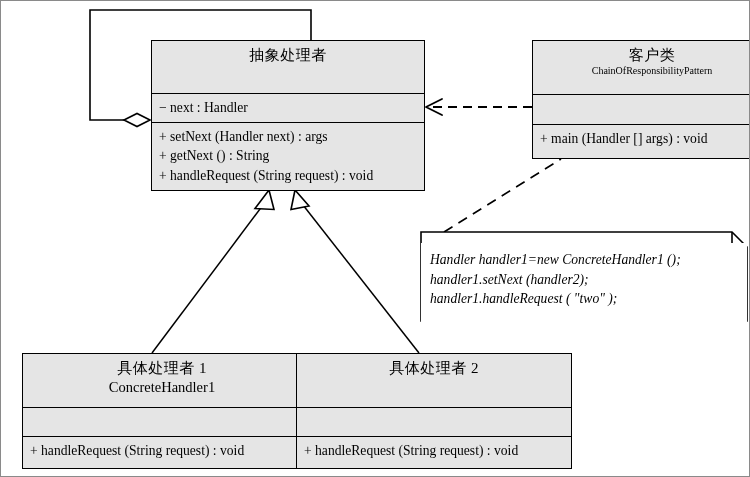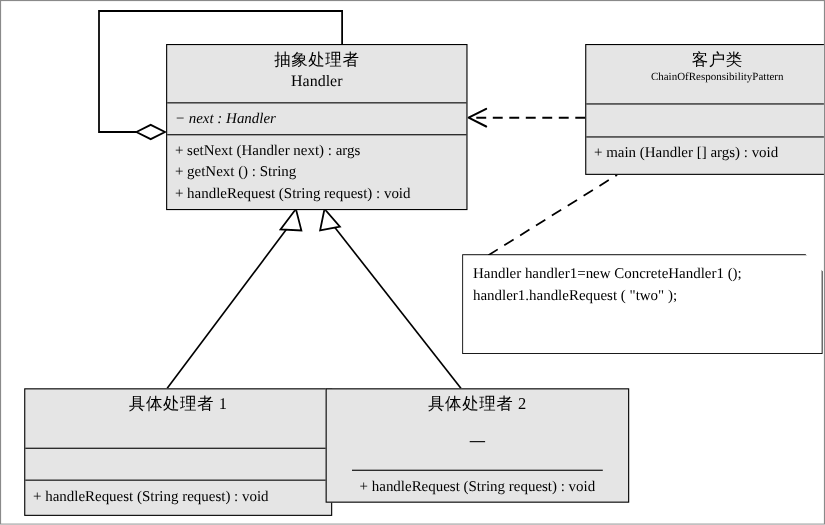--- a/index.html
+++ b/index.html
@@ -109,23 +109,22 @@
 
     <g>
       <path d="M 420,231 L 731,231 L 746,246 L 746,320 L 420,320 Z" fill="#ffffff" stroke="#000000" stroke-width="1.6" stroke-linejoin="miter"></path>
       <path d="M 731,231 L 731,246 L 746,246" fill="none" stroke="#000000" stroke-width="1.6"></path>
     </g>
   </svg>
 
   <div class="uml-class" style="left:150px; top:39px; width:274px; height:151px;">
     <div class="cls-head" style="height:53px;">
       <span class="cn">抽象处理者</span>
-      <span class="en">Handler</span>
     </div>
-    <div class="cls-attrs cls-sep" style="height:30px;font-style:italic;">
+    <div class="cls-attrs cls-sep" style="height:30px;">
       <div class="memb">− next : Handler</div>
     </div>
     <div class="cls-ops cls-sep" style="flex:1;">
       <div class="memb">+ setNext (Handler next) : args</div>
       <div class="memb">+ getNext () : String</div>
       <div class="memb">+ handleRequest (String request) : void</div>
     </div>
   </div>
 
   <div class="uml-class" style="left:531px; top:39px; width:240px; height:119px;">
@@ -135,35 +134,37 @@
     </div>
     <div class="cls-attrs cls-sep" style="height:30px;"></div>
     <div class="cls-ops cls-sep" style="flex:1;">
       <div class="memb">+ main (Handler [] args) : void</div>
     </div>
   </div>
 
   <div class="uml-class" style="left:21px; top:352px; width:280px; height:116px;">
     <div class="cls-head" style="height:53px;">
       <span class="cn">具体处理者 1</span>
+      <span class="en">ConcreteHandler1</span>
     </div>
     <div class="cls-attrs cls-sep" style="height:29px;"></div>
     <div class="cls-ops cls-sep" style="flex:1;">
       <div class="memb">+ handleRequest (String request) : void</div>
     </div>
   </div>
 
-  <div class="uml-class" style="left:295px; top:352px; width:276px; height:104px;align-items:center;">
+  <div class="uml-class" style="left:295px; top:352px; width:276px; height:116px;">
     <div class="cls-head" style="height:53px;">
       <span class="cn">具体处理者 2</span>
     </div>
     <div class="cls-attrs cls-sep" style="height:29px;"></div>
     <div class="cls-ops cls-sep" style="flex:1;">
       <div class="memb">+ handleRequest (String request) : void</div>
     </div>
   </div>
 
-  <div class="note" style="left:420px; top:231px; width:326px; height:89px;">
+  <div class="note" style="left:420px; top:242px; width:326px; height:89px;font-style:italic;">
     <div class="note-line">Handler handler1=new ConcreteHandler1 ();</div>
+    <div class="note-line">handler1.setNext (handler2);</div>
     <div class="note-line">handler1.handleRequest (  "two"  );</div>
   </div>
 
 </div>
 
 </body></html>

